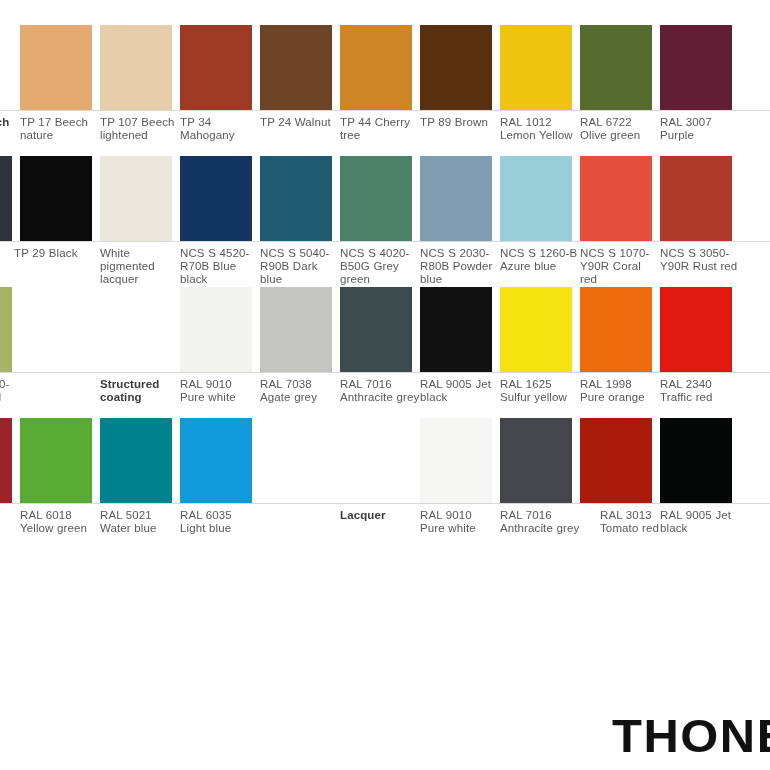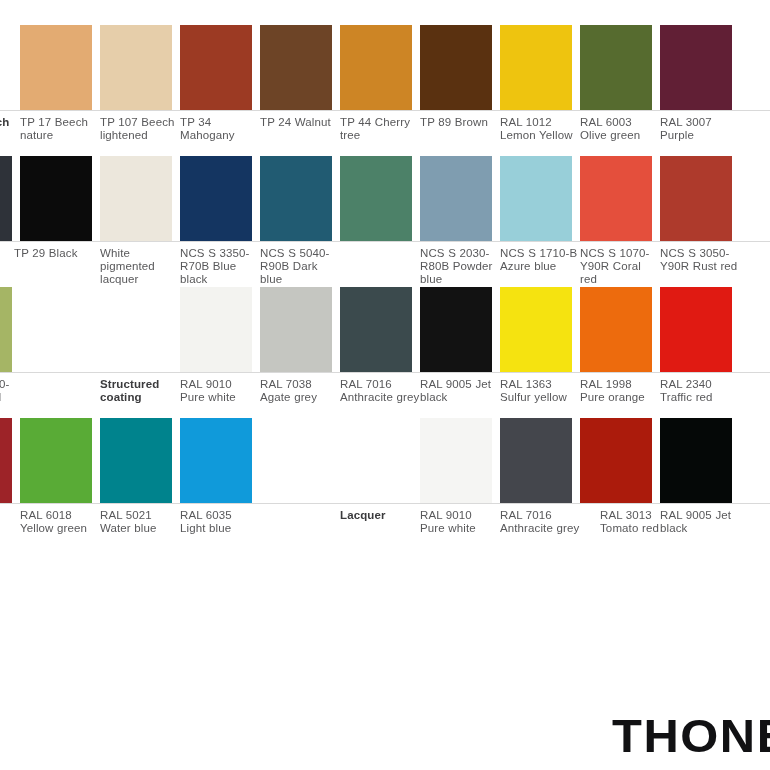--- a/index.html
+++ b/index.html
@@ -156,21 +156,21 @@
           <div class="cell" style="left: 400px;">
             <div class="label">TP 44 Cherry tree</div>
           </div>
           <div class="cell" style="left: 480px;">
             <div class="label">TP 89 Brown</div>
           </div>
           <div class="cell" style="left: 560px;">
             <div class="label">RAL 1012 Lemon Yellow</div>
           </div>
           <div class="cell" style="left: 640px;">
-            <div class="label">RAL 6003 Olive green</div>
+            <div class="label">RAL 6722 Olive green</div>
           </div>
           <div class="cell" style="left: 720px;">
             <div class="label">RAL 3007 Purple</div>
           </div>
         </div>
       </div>
       <div class="row">
         <div class="swatch-band">
           <div class="cell" style="left: 0px;">
             <div class="swatch" style="background: rgb(46, 50, 57);"></div>
@@ -207,30 +207,33 @@
           <div class="cell" style="left: 0px;">
             <div class="label">RAL 7021 Black grey</div>
           </div>
           <div class="cell" style="left: 74px;">
             <div class="label">TP 29 Black</div>
           </div>
           <div class="cell" style="left: 160px;">
             <div class="label">White pigmented lacquer</div>
           </div>
           <div class="cell" style="left: 240px;">
-            <div class="label">NCS S 3350-R70B Blue black</div>
+            <div class="label">NCS S 4520-R70B Blue black</div>
           </div>
           <div class="cell" style="left: 320px;">
             <div class="label">NCS S 5040-R90B Dark blue</div>
           </div>
+          <div class="cell" style="left: 400px;">
+            <div class="label">NCS S 4020-B50G Grey green</div>
+          </div>
           <div class="cell" style="left: 480px;">
             <div class="label">NCS S 2030-R80B Powder blue</div>
           </div>
           <div class="cell" style="left: 560px;">
-            <div class="label">NCS S 1710-B Azure blue</div>
+            <div class="label">NCS S 1260-B Azure blue</div>
           </div>
           <div class="cell" style="left: 640px;">
             <div class="label">NCS S 1070-Y90R Coral red</div>
           </div>
           <div class="cell" style="left: 720px;">
             <div class="label">NCS S 3050-Y90R Rust red</div>
           </div>
         </div>
       </div>
       <div class="row">
@@ -282,21 +285,21 @@
           <div class="cell" style="left: 320px;">
             <div class="label">RAL 7038 Agate grey</div>
           </div>
           <div class="cell" style="left: 400px;">
             <div class="label">RAL 7016 Anthracite grey</div>
           </div>
           <div class="cell" style="left: 480px;">
             <div class="label">RAL 9005 Jet black</div>
           </div>
           <div class="cell" style="left: 560px;">
-            <div class="label">RAL 1363 Sulfur yellow</div>
+            <div class="label">RAL 1625 Sulfur yellow</div>
           </div>
           <div class="cell" style="left: 640px;">
             <div class="label">RAL 1998 Pure orange</div>
           </div>
           <div class="cell" style="left: 720px;">
             <div class="label">RAL 2340 Traffic red</div>
           </div>
         </div>
       </div>
       <div class="row">

